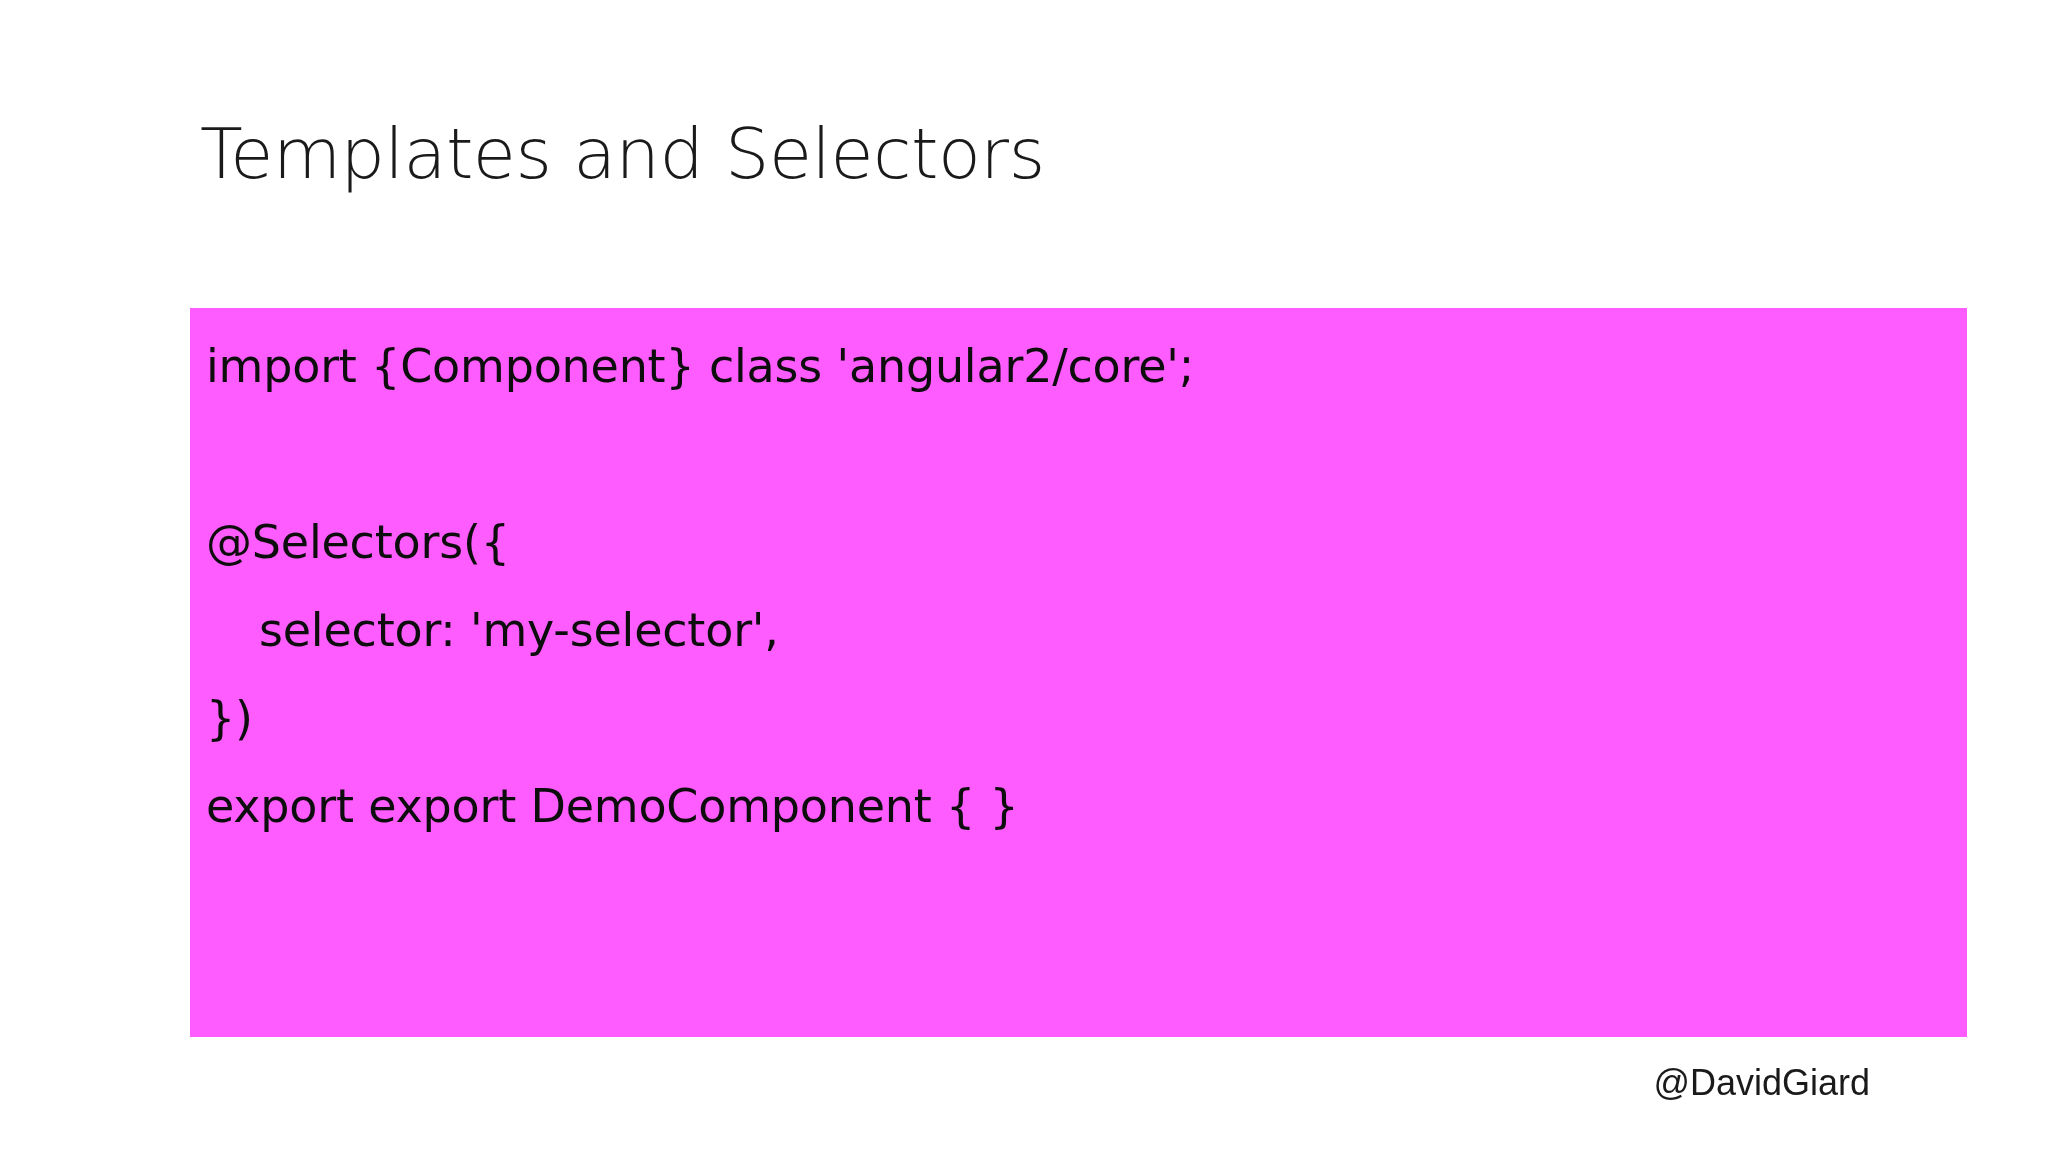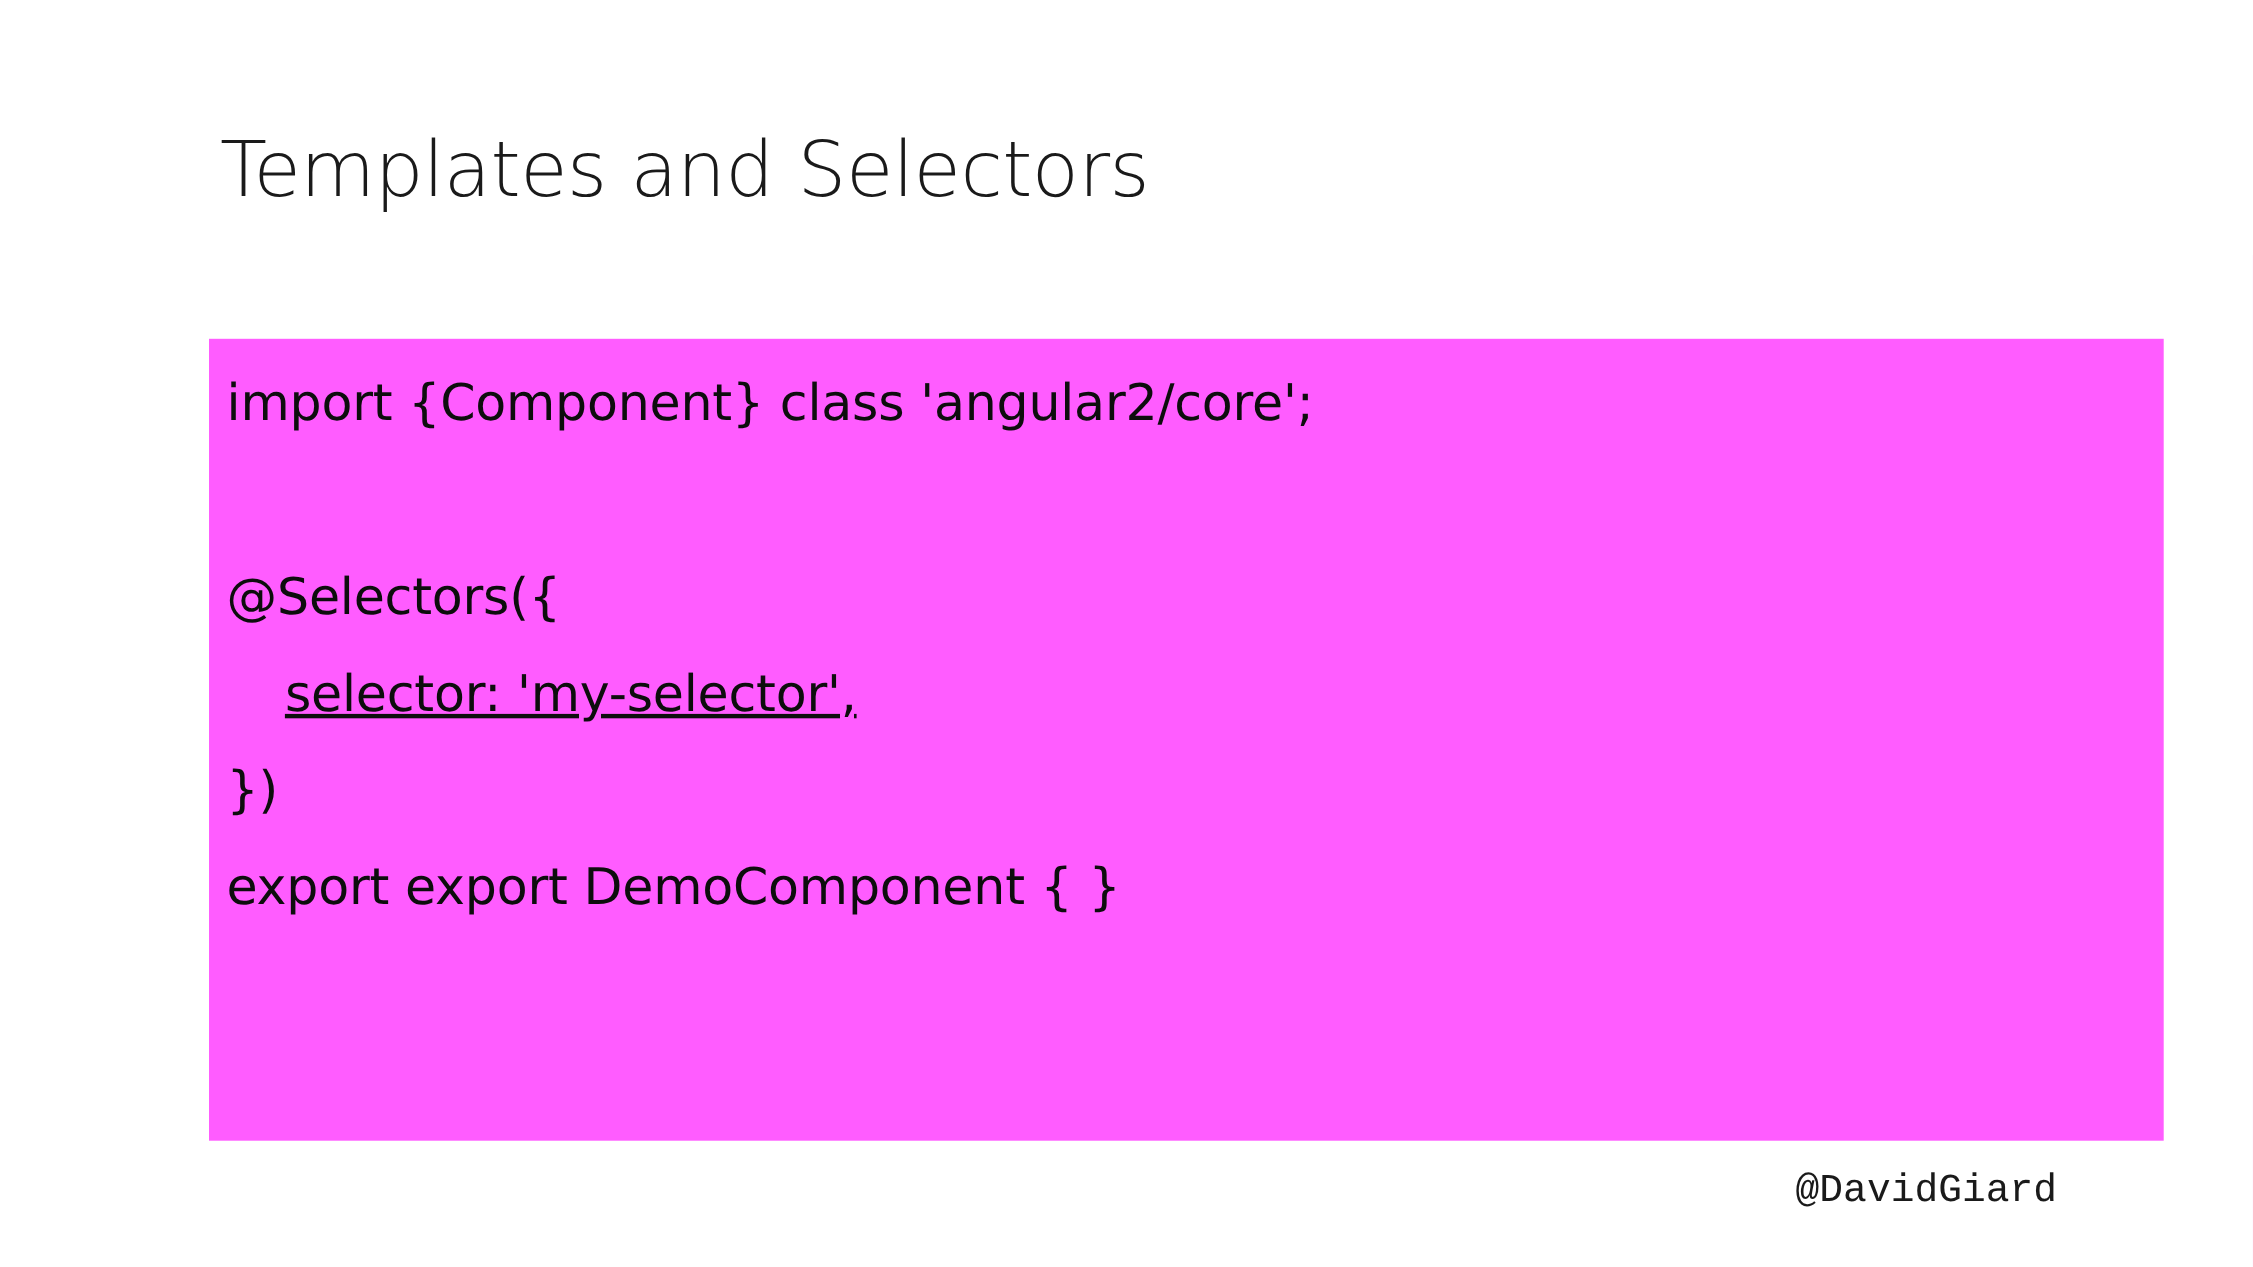--- a/index.html
+++ b/index.html
@@ -48,32 +48,31 @@
     font-size: 46px;
     font-weight: 400;
     line-height: 88px;
     height: 88px;
     color: #0D0D0D;
     white-space: pre;
     letter-spacing: -0.2px;
   }
   .code-line.indent-1 {
     padding-left: 53px;
-    text-decoration: underline;
   }
   .code-line.blank {
     color: transparent;
   }
   .footer-handle {
     position: absolute;
     left: 0;
     top: 1062px;
     width: 1822px;
     text-align: right;
-    font-family: Liberation Mono, monospace;
+    font-family: Liberation Sans, sans-serif;
     font-size: 36px;
     font-weight: 400;
     color: #1A1A1A;
     white-space: nowrap;
   }
 </style>
 </head>
 <body>
 
 <div class="slide">

